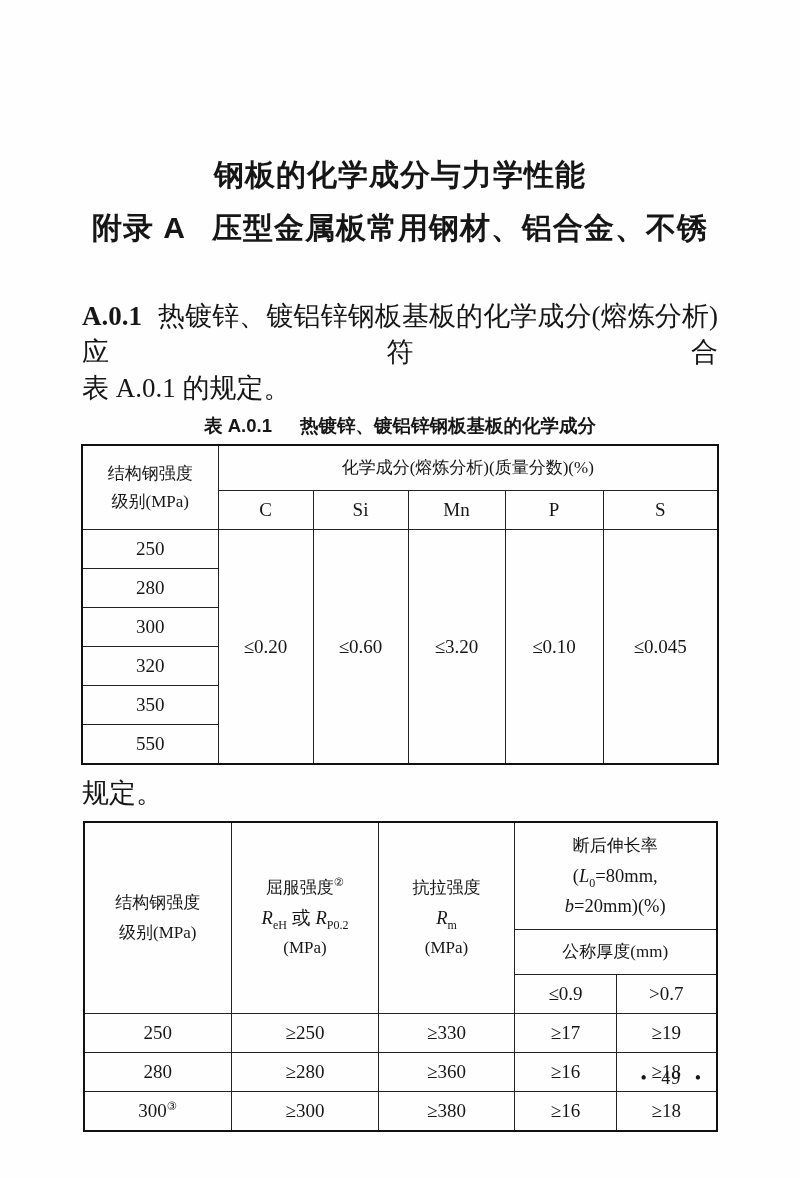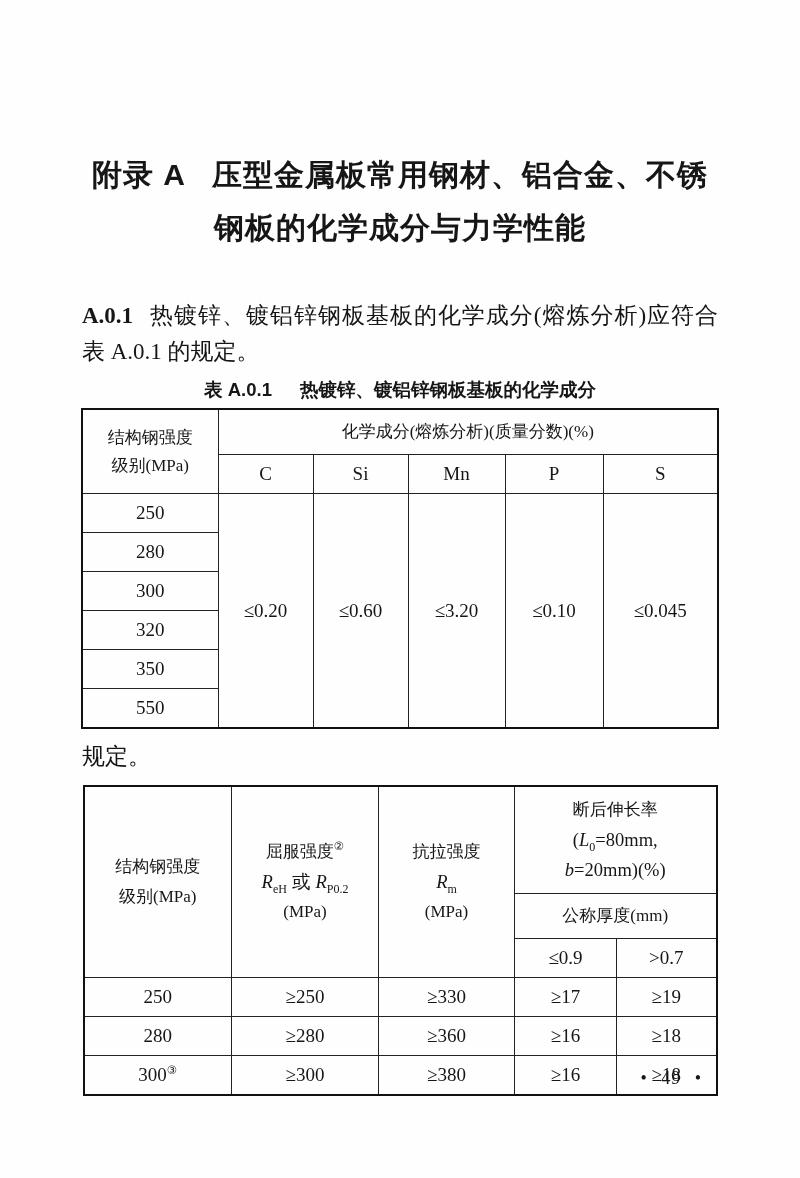--- a/index.html
+++ b/index.html
@@ -20,21 +20,21 @@
     font-weight: bold;
     font-size: 30px;
     line-height: 53px;
     letter-spacing: 1px;
   }
   .title-label { margin-right: 26px; }
   
   .para {
     width: 636px;
     margin: 44px auto 0 auto;
-    font-size: 23px;
+    font-size: 27px;
     line-height: 36px;
   }
   .para-2 { margin-top: 10px; }
   .pline { display: block; }
   .l-just { text-align: justify; text-align-last: justify; }
   .sec-label { font-weight: bold; margin-right: 16px; }
   
   .caption {
     margin-top: 8px;
     text-align: center;
@@ -84,24 +84,24 @@
     word-spacing: 8px;
     letter-spacing: 1px;
   }
 </style>
 </head>
 <body>
 
 <div class="page">
 
   <h1 class="title">
+    <div>钢板的化学成分与力学性能</div>
     <div>
       <span class="title-label">附录 A</span><span>压型金属板常用钢材、铝合金、不锈</span>
     </div>
-    <div>钢板的化学成分与力学性能</div>
   </h1>
 
   <p class="para para-1">
     <span class="pline l-just">
       <span class="sec-label">A.0.1</span><span>热镀锌、镀铝锌钢板基板的化学成分(熔炼分析)应符合</span>
     </span>
     <span class="pline">表 A.0.1 的规定。</span>
   </p>
 
   <div class="caption">

